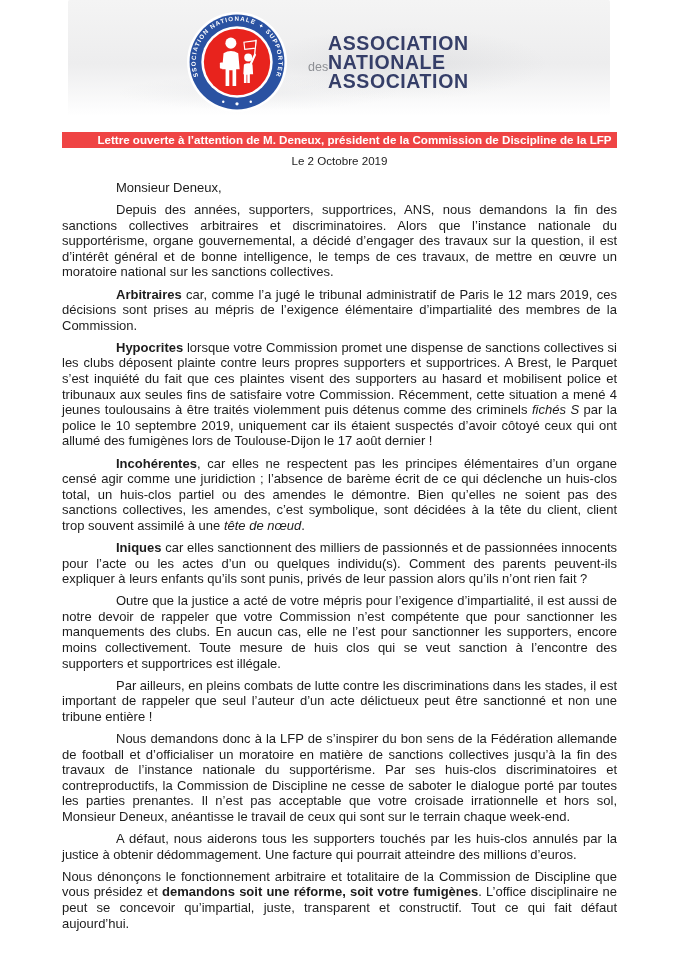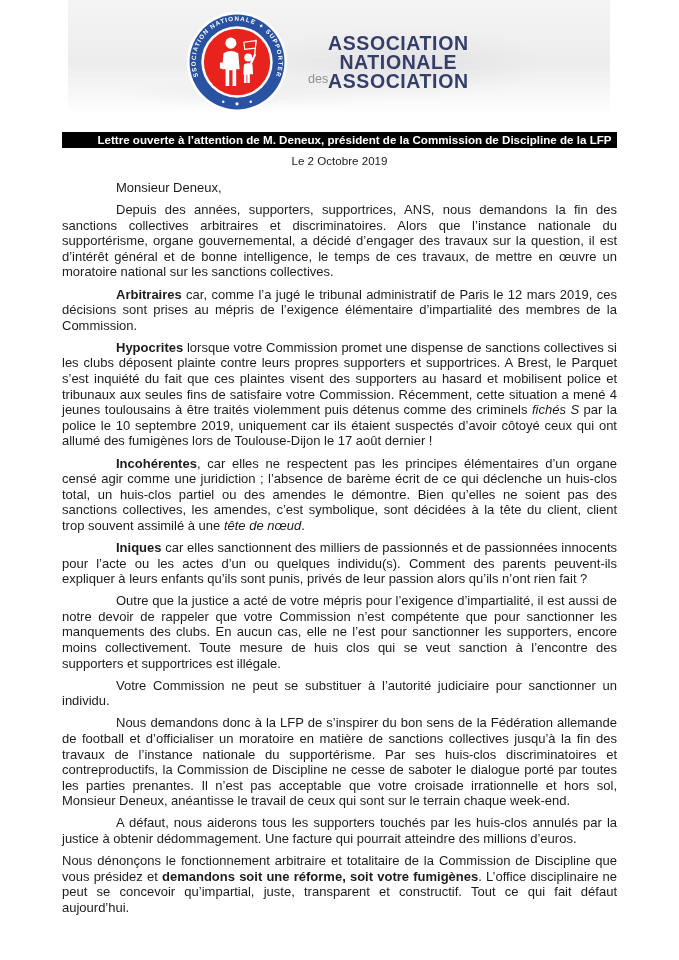--- a/index.html
+++ b/index.html
@@ -16,26 +16,26 @@
     position:absolute;left:6px;top:0;width:542px;height:116px;
     background:
       radial-gradient(closest-side at 62% 55%, rgba(120,125,135,0.10), rgba(120,125,135,0) 70%),
       radial-gradient(closest-side at 35% 80%, rgba(120,125,135,0.07), rgba(120,125,135,0) 75%),
       linear-gradient(180deg,#f4f4f4 0%,#ededee 55%,#ffffff 100%);
     border-radius:2px;
   }
   .logo{position:absolute;left:124px;top:11px;width:102px;height:102px;}
   .wordmark{
     position:absolute;left:266px;top:34px;
-    color:#353e68;font-weight:bold;font-size:19.5px;line-height:19px;letter-spacing:0.6px;text-align:center;
+    color:#353e68;font-weight:bold;font-size:19.5px;line-height:19px;letter-spacing:0.6px;
   }
   .wordmark .wline{white-space:nowrap;}
   .wline3{position:relative;}
   .des{
-    position:absolute;left:-20px;bottom:2px;
+    position:absolute;left:-20px;bottom:14px;
     font-weight:normal;font-size:12.5px;letter-spacing:0;color:#8d8f94;
   }
 
   
   .banner{
     margin-top:6px;width:100%;box-sizing:border-box;
     background:#e9211c;color:#ffffff;
     font-weight:bold;font-size:11.6px;line-height:16px;text-align:center;
     padding:0 2px;
   }
@@ -92,31 +92,31 @@
 
     <div class="wordmark" style="color: rgb(53, 62, 104);">
       <div class="wline">ASSOCIATION</div>
       <div class="wline">NATIONALE</div>
       <div class="wline wline3">
         <span class="des">des</span><span>ASSOCIATION</span>
       </div>
     </div>
   </header>
 
-  <div class="banner" style="background: #000000; padding-left: 32px;">Lettre ouverte à l’attention de M. Deneux, président de la Commission de Discipline de la LFP</div>
+  <div class="banner" style="background: #ef4444; padding-left: 32px;">Lettre ouverte à l’attention de M. Deneux, président de la Commission de Discipline de la LFP</div>
 
   <div class="date">Le 2 Octobre 2019</div>
 
   <main class="letter-body">
       <p class="indent"><span>Monsieur Deneux,</span></p>
       <p class="indent"><span>Depuis des années, supporters, supportrices, ANS, nous demandons la fin des sanctions collectives arbitraires et discriminatoires. Alors que l’instance nationale du supportérisme, organe gouvernemental, a décidé d’engager des travaux sur la question, il est d’intérêt général et de bonne intelligence, le temps de ces travaux, de mettre en œuvre un moratoire national sur les sanctions collectives.</span></p>
       <p class="indent"><span class="b">Arbitraires</span><span> car, comme l’a jugé le tribunal administratif de Paris le 12 mars 2019, ces décisions sont prises au mépris de l’exigence élémentaire d’impartialité des membres de la Commission.</span></p>
       <p class="indent"><span class="b">Hypocrites</span><span> lorsque votre Commission promet une dispense de sanctions collectives si les clubs déposent plainte contre leurs propres supporters et supportrices. A Brest, le Parquet s’est inquiété du fait que ces plaintes visent des supporters au hasard et mobilisent police et tribunaux aux seules fins de satisfaire votre Commission. Récemment, cette situation a mené 4 jeunes toulousains à être traités violemment puis détenus comme des criminels </span><span class="i">fichés S</span><span> par la police le 10 septembre 2019, uniquement car ils étaient suspectés d’avoir côtoyé ceux qui ont allumé des fumigènes lors de Toulouse-Dijon le 17 août dernier !</span></p>
       <p class="indent"><span class="b">Incohérentes</span><span>, car elles ne respectent pas les principes élémentaires d’un organe censé agir comme une juridiction ; l’absence de barème écrit de ce qui déclenche un huis-clos total, un huis-clos partiel ou des amendes le démontre. Bien qu’elles ne soient pas des sanctions collectives, les amendes, c’est symbolique, sont décidées à la tête du client, client trop souvent assimilé à une </span><span class="i">tête de nœud</span><span>.</span></p>
       <p class="indent"><span class="b">Iniques</span><span> car elles sanctionnent des milliers de passionnés et de passionnées innocents pour l’acte ou les actes d’un ou quelques individu(s). Comment des parents peuvent-ils expliquer à leurs enfants qu’ils sont punis, privés de leur passion alors qu’ils n’ont rien fait ?</span></p>
       <p class="indent"><span>Outre que la justice a acté de votre mépris pour l’exigence d’impartialité, il est aussi de notre devoir de rappeler que votre Commission n’est compétente que pour sanctionner les manquements des clubs. En aucun cas, elle ne l’est pour sanctionner les supporters, encore moins collectivement. Toute mesure de huis clos qui se veut sanction à l’encontre des supporters et supportrices est illégale.</span></p>
-      <p class="indent"><span>Votre Commission ne peut se substituer à l’autorité judiciaire pour sanctionner un individu.</span></p>
+      <p class="indent"><span>Par ailleurs, en pleins combats de lutte contre les discriminations dans les stades, il est important de rappeler que seul l’auteur d’un acte délictueux peut être sanctionné et non une tribune entière !</span></p>
       <p class="indent"><span>Nous demandons donc à la LFP de s’inspirer du bon sens de la Fédération allemande de football et d’officialiser un moratoire en matière de sanctions collectives jusqu’à la fin des travaux de l’instance nationale du supportérisme. Par ses huis-clos discriminatoires et contreproductifs, la Commission de Discipline ne cesse de saboter le dialogue porté par toutes les parties prenantes. Il n’est pas acceptable que votre croisade irrationnelle et hors sol, Monsieur Deneux, anéantisse le travail de ceux qui sont sur le terrain chaque week-end.</span></p>
       <p class="indent"><span>A défaut, nous aiderons tous les supporters touchés par les huis-clos annulés par la justice à obtenir dédommagement. Une facture qui pourrait atteindre des millions d’euros.</span></p>
       <p><span>Nous dénonçons le fonctionnement arbitraire et totalitaire de la Commission de Discipline que vous présidez et </span><span class="b">demandons soit une réforme, soit votre fumigènes</span><span>. L’office disciplinaire ne peut se concevoir qu’impartial, juste, transparent et constructif. Tout ce qui fait défaut aujourd’hui.</span></p>
     </main>
 
 </div>
 
 </body></html>

